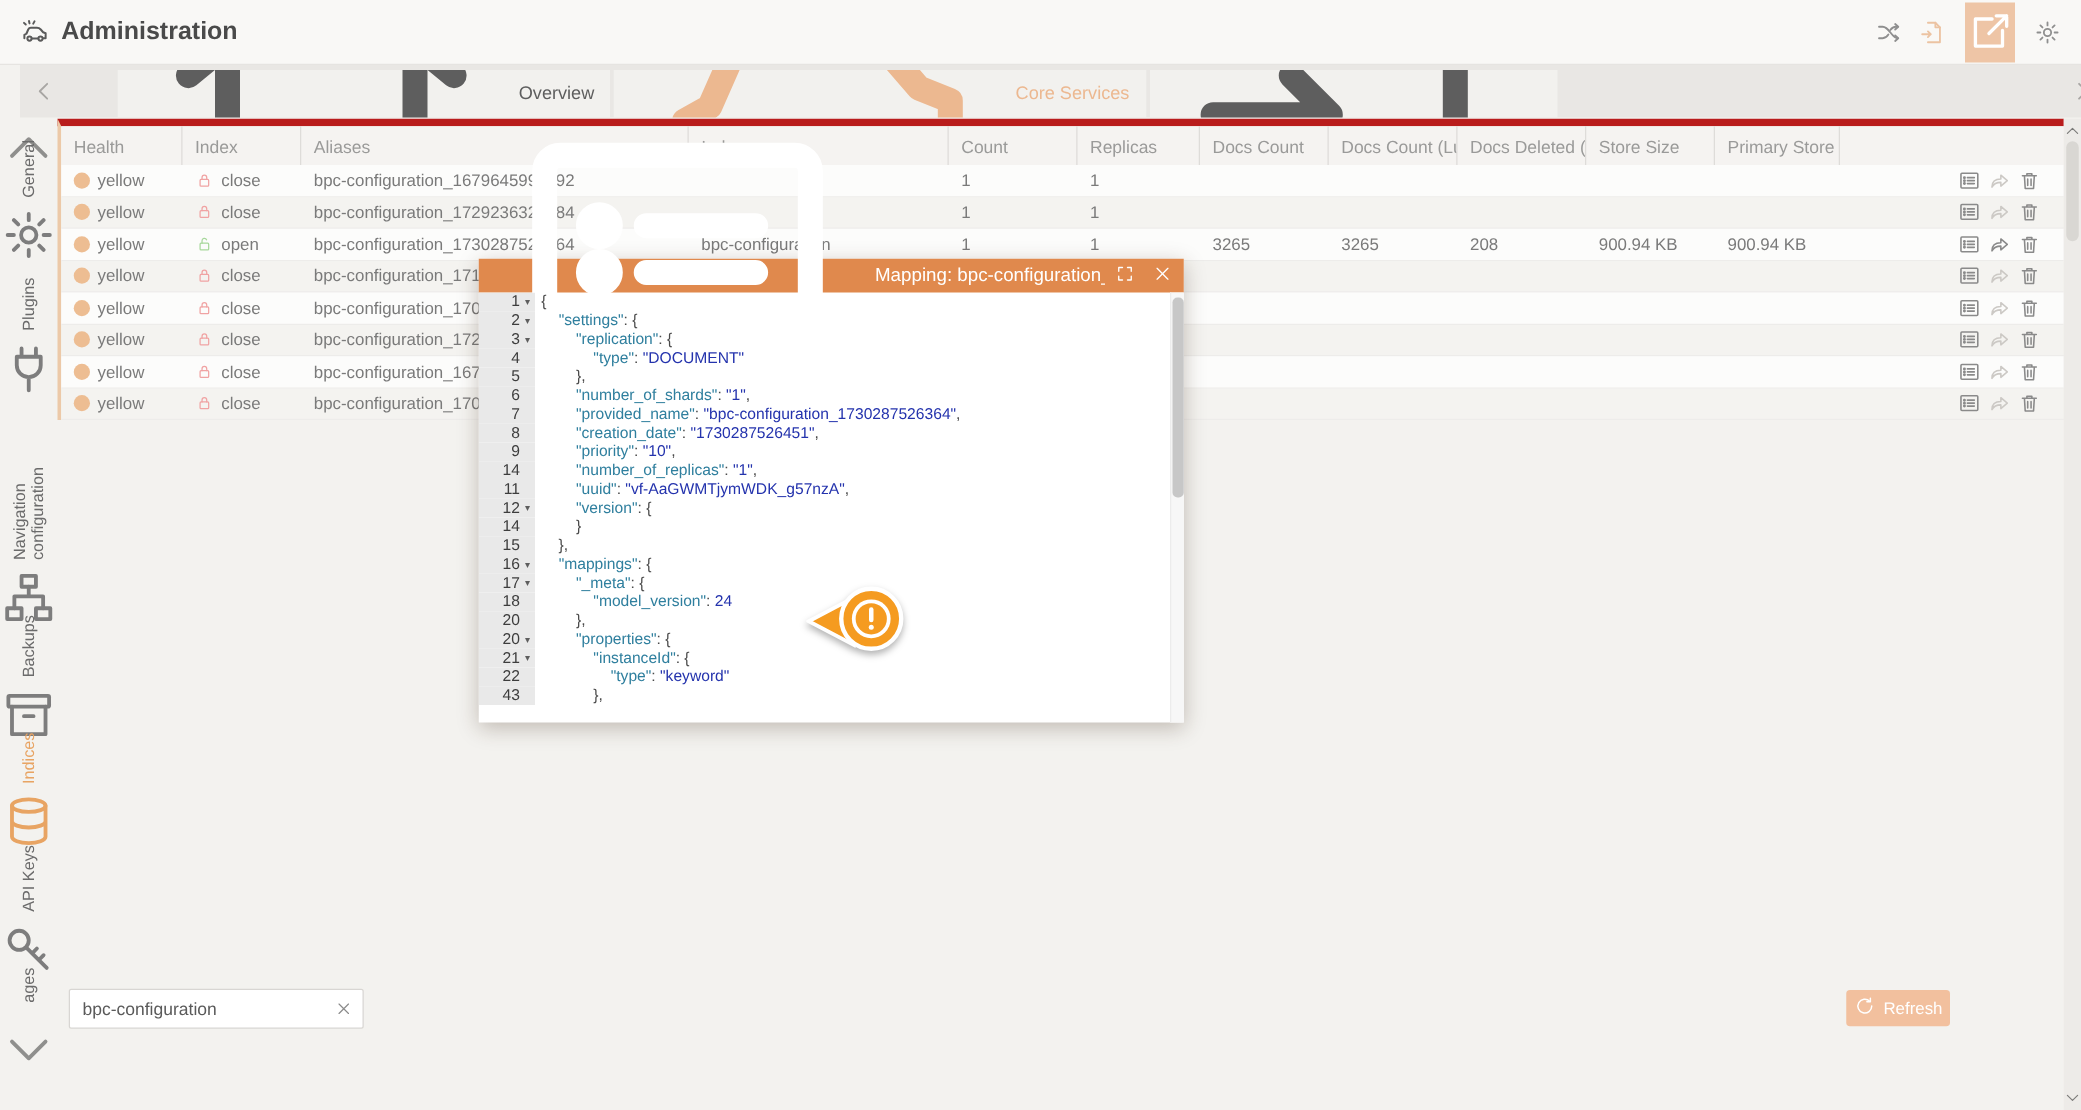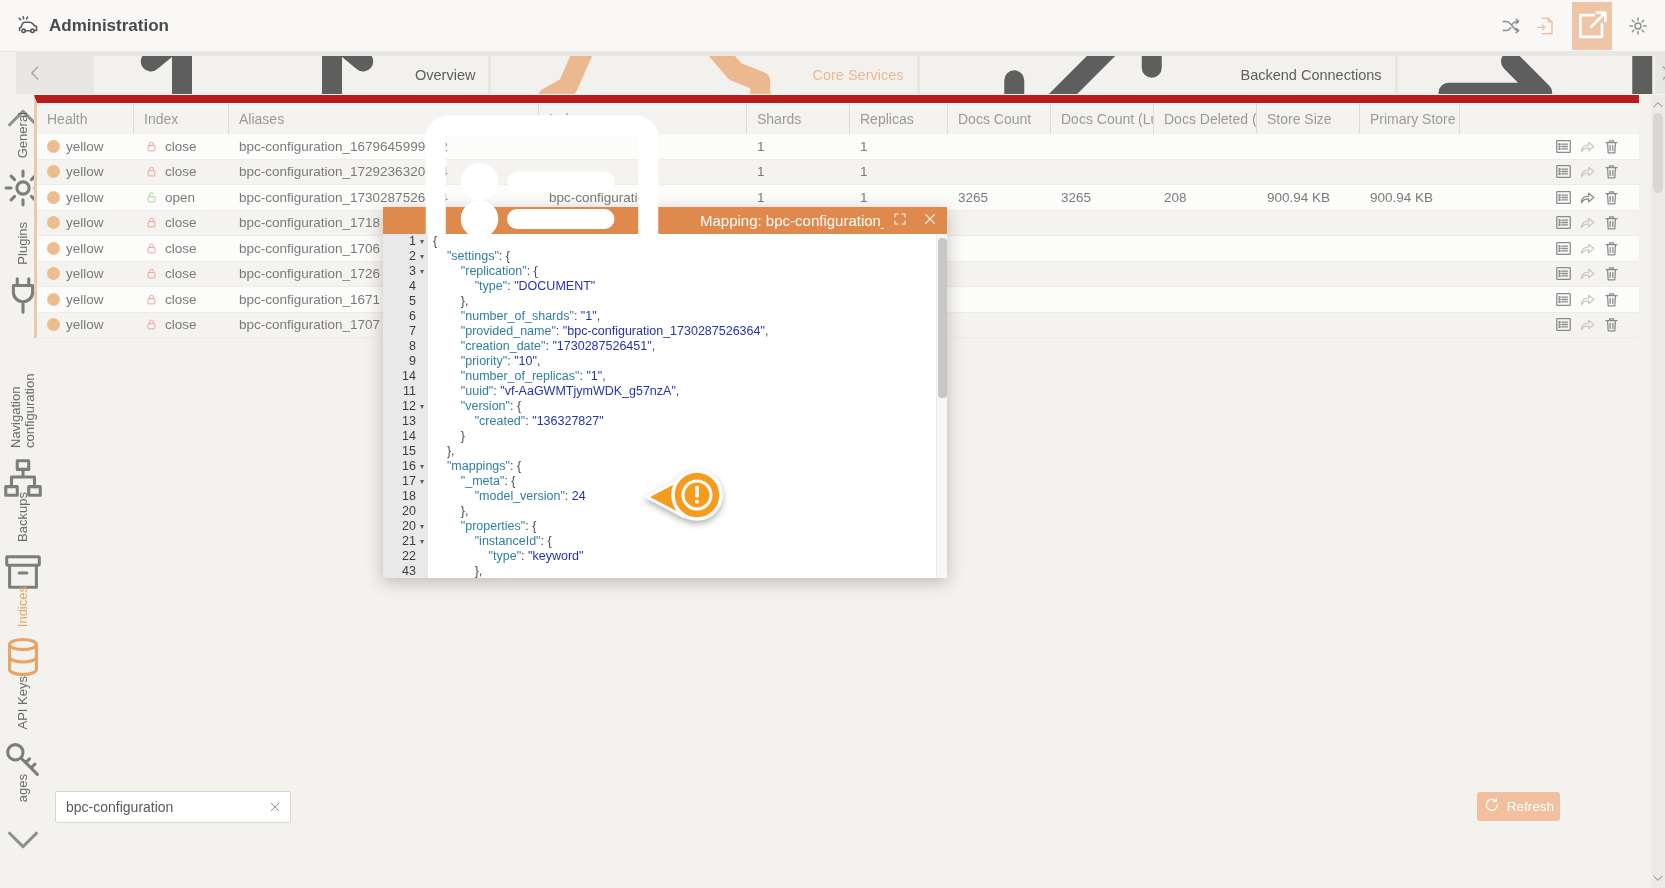--- a/index.html
+++ b/index.html
@@ -4,21 +4,21 @@
 <style>
   html,body{margin:0;padding:0;background:#d8d6d3;}
   *{box-sizing:border-box;font-family:"Liberation Sans",sans-serif;}
   .window{position:relative;width:1665px;height:888px;background:#f3f2ef;overflow:hidden;}
 
   
   .topbar{position:absolute;left:0;top:0;width:100%;height:52px;background:#f9f8f6;
           border-bottom:1px solid #e6e4e1;display:flex;align-items:center;padding:0 16px;}
   .topbar-left{display:flex;align-items:center;gap:9px;color:#4d4d4d;}
   .topbar-left .logo{width:24px;height:24px;color:#5a5a5a;}
-  .app-title{font-size:17px;font-weight:bold;color:#4a4a4a;}
+  .app-title{font-size:20px;font-weight:bold;color:#4a4a4a;}
   .topbar-right{margin-left:auto;display:flex;align-items:center;gap:13px;height:100%;}
   .tb-icon{width:22px;height:22px;color:#8f8f8f;display:flex;align-items:center;justify-content:center;}
   .tb-icon svg{width:21px;height:21px;}
   .tb-icon.accent{color:#ecc3a2;}
   .tb-icon.block{width:40px;height:48px;background:#eec5a6;color:#fff;margin:0 2px;}
 
   
   .tabbar{position:absolute;left:16px;top:52px;width:100%;height:42px;background:#e9e7e4;}
   .tab-scroll{position:absolute;top:0;height:42px;display:flex;align-items:center;color:#a8a6a3;width:22px;justify-content:center;}
   .tab-scroll svg{width:18px;height:18px;}
@@ -32,21 +32,21 @@
   
   .sidebar{position:absolute;left:0;top:94px;width:46px;bottom:0;}
   .side-item{position:absolute;left:0;width:46px;display:flex;flex-direction:column;align-items:center;gap:7px;color:#6b6b6b;}
   .side-item .vlabel{writing-mode:vertical-rl;transform:rotate(180deg);font-size:13px;line-height:14px;max-height:120px;}
   .side-item svg{width:17px;height:17px;color:#7d7d7d;}
   .side-item.active{color:#e8a463;} .side-item.active svg{color:#e8a463;}
   .side-chevron{position:absolute;left:0;width:46px;display:flex;justify-content:center;color:#8f8f8d;}
   .side-chevron svg{width:14px;height:14px;}
 
   
-  .tablewrap{position:absolute;left:34px;top:95px;width:1605px;border-top:8px solid #b91c1c;border-left:3px solid #ecc9a8;}
+  .tablewrap{position:absolute;left:46px;top:95px;width:1605px;border-top:6px solid #b91c1c;border-left:3px solid #ecc9a8;}
   .trow{display:grid;grid-template-columns:97px 95px 310px 208px 103px 98px 103px 103px 103px 103px 100px 1fr;}
   .thead{background:#f5f3f1;height:31px;}
   .thead .cell{color:#9a9a99;font-size:14px;display:flex;align-items:center;padding:0 10px;
                border-right:1px solid #dedcd9;overflow:hidden;white-space:nowrap;}
   .thead .cell:last-child{border-right:none;}
   .tbody .trow{height:25.5px;border-bottom:1px solid #edecea;background:#fcfcfb;}
   .tbody .trow:nth-child(even){background:#f4f3f0;}
   .cellv{display:flex;align-items:center;padding:0 10px;font-size:13.5px;color:#7a7a7a;overflow:hidden;white-space:nowrap;gap:6px;}
   .dot{width:13px;height:13px;border-radius:50%;background:#edbd92;flex:0 0 auto;}
   .lock{width:15px;height:15px;flex:0 0 auto;}
@@ -159,26 +159,20 @@
               <path d="M3.5 16.5v-2.6l1.6-.9 1.5-3.4c.4-.9 1.1-1.4 2.1-1.4h4.8c1.2 0 2.3.5 3.1 1.4l1.9 2.2 2 .8v3.9h-1.9"></path>
               <circle cx="7.6" cy="16.8" r="1.7"></circle>
               <circle cx="16.4" cy="16.8" r="1.7"></circle>
               <path d="M9.4 16.8h5.2"></path>
               <path d="M4.6 5.6 3.2 4.3M7.6 4.7 7.2 2.8M10.6 4.9l1-1.8"></path>
             </svg></span>
           <span>Core Services</span>
         </div>
         <div class="tab">
           <span><svg viewBox="0 0 24 24" fill="none" stroke="currentColor" stroke-width="1.6" stroke-linecap="round" stroke-linejoin="round" style="width:100%;height:100%">
-              <path d="M6.5 17.5 17.5 6.5M17.5 6.5h-5M17.5 6.5v5M6.5 17.5h5M6.5 17.5v-5"></path>
-            </svg></span>
-          <span>Backend Connections</span>
-        </div>
-        <div class="tab">
-          <span><svg viewBox="0 0 24 24" fill="none" stroke="currentColor" stroke-width="1.6" stroke-linecap="round" stroke-linejoin="round" style="width:100%;height:100%">
               <path d="M8 3.5h6.5l4 4v13H8"></path>
               <path d="M14.5 3.5v4h4"></path>
               <path d="M3 13.5h7.5M10.5 13.5 8 11M10.5 13.5 8 16"></path>
             </svg></span>
         </div>
       </div>
     <span class="tab-scroll right">
         <svg viewBox="0 0 24 24" fill="none" stroke="currentColor" stroke-width="1.6" stroke-linecap="round" stroke-linejoin="round" style="width:100%;height:100%">
           <path d="m9 5.5 6.5 6.5L9 18.5"></path>
         </svg>
@@ -244,21 +238,21 @@
       </span>
     </aside>
 
   <section>
     <div class="tablewrap">
       <div class="trow thead" id="table-head">
           <div class="cell">Health</div>
           <div class="cell">Index</div>
           <div class="cell">Aliases</div>
           <div class="cell">Index</div>
-          <div class="cell">Shards</div>
+          <div class="cell">Count</div>
           <div class="cell">Replicas</div>
           <div class="cell">Docs Count</div>
           <div class="cell">Docs Count (Lu</div>
           <div class="cell">Docs Deleted (l</div>
           <div class="cell">Store Size</div>
           <div class="cell">Primary Store S</div>
           <div class="cell"></div>
         </div>
       <div class="tbody" id="table-body">
           <div class="trow">
@@ -739,27 +733,20 @@
         </div>
         <div class="cline">
           <span class="gut">
             <span class="num">12</span>
             <span class="foldw">▾</span>
           </span>
           <span class="codetxt">        <span class="k">"version"</span>: {</span>
         </div>
         <div class="cline">
           <span class="gut">
-            <span class="num">13</span>
-            <span class="foldw"></span>
-          </span>
-          <span class="codetxt">            <span class="k">"created"</span>: <span class="s">"136327827"</span></span>
-        </div>
-        <div class="cline">
-          <span class="gut">
             <span class="num">14</span>
             <span class="foldw"></span>
           </span>
           <span class="codetxt">        }</span>
         </div>
         <div class="cline">
           <span class="gut">
             <span class="num">15</span>
             <span class="foldw"></span>
           </span>

